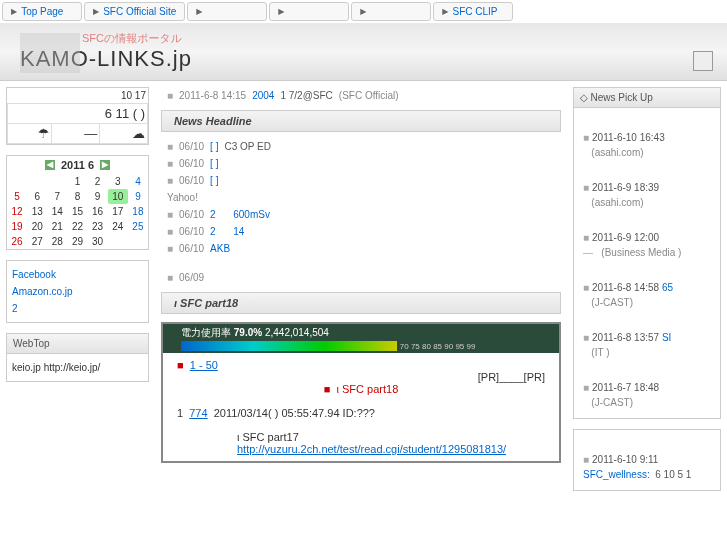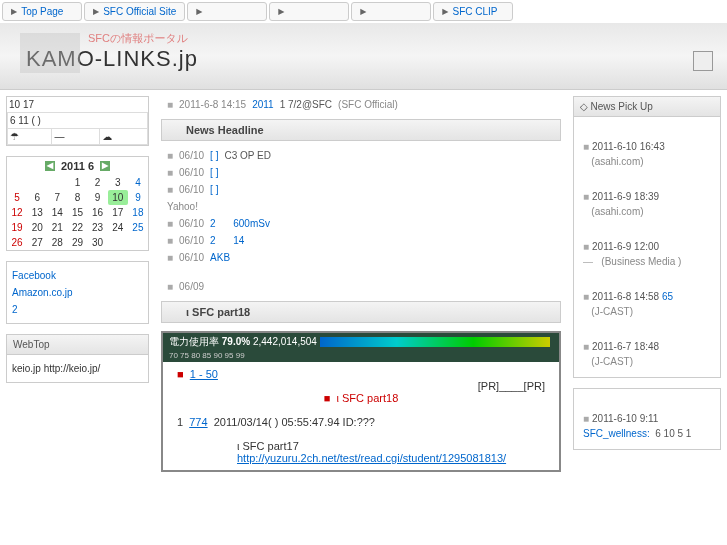--- a/index.html
+++ b/index.html
@@ -3,58 +3,58 @@
 <meta charset="utf-8">
 <style>
 * { margin: 0; padding: 0; box-sizing: border-box; }
 body { font-family: Arial, sans-serif; font-size: 11px; color: #333; background: #fff; width: 727px; }
 a { color: #0066cc; text-decoration: none; cursor: pointer; }
 
 .top-nav { display: flex; gap: 2px; padding: 2px; background: #fff; }
 .top-nav-item { display: flex; align-items: center; padding: 3px 8px; border: 1px solid #ccc; border-radius: 3px; background: #f8f8f8; font-size: 10px; color: #0066cc; cursor: pointer; min-width: 80px; }
 .top-nav-item .tri { color: #666; margin-right: 4px; font-size: 8px; }
 
-.header { position: relative; height: 67px; background: linear-gradient(to bottom, #e8e8e8 0%, #f5f5f5 50%, #e0e0e0 100%); padding: 8px 18px; border-bottom: 1px solid #ccc; }
+.header { position: relative; height: 58px; background: linear-gradient(to bottom, #e8e8e8 0%, #f5f5f5 50%, #e0e0e0 100%); padding: 8px 12px; border-bottom: 1px solid #ccc; }
 .header-building { position: absolute; left: 20px; top: 10px; width: 60px; height: 40px; background: #c4c4c4; opacity: 0.4; }
 .header-sub { color: #e08080; font-size: 11px; margin-left: 70px; }
 .header-title { font-size: 22px; font-weight: normal; color: #333; letter-spacing: 1px; margin-left: 8px; }
 .search-box { position: absolute; right: 14px; top: 28px; width: 20px; height: 20px; border: 1px solid #999; background: #eee; }
 
 .main-layout { display: flex; }
 .col-left { width: 155px; padding: 6px; }
 .col-center { flex: 1; padding: 6px; }
 .col-right { width: 160px; padding: 6px; }
 
 .widget { border: 1px solid #ccc; margin-bottom: 10px; background: #fff; }
 .widget-hd { background: linear-gradient(#f4f4f4,#e4e4e4); padding: 4px 6px; font-size: 10px; color: #555; border-bottom: 1px solid #ccc; }
 .widget-body { padding: 5px; font-size: 10px; }
 
-.weather-date { text-align: left; font-size: 10px; padding: 2px; }
+.weather-date { text-align: right; font-size: 10px; padding: 2px; }
 .weather table { width: 100%; border-collapse: collapse; }
-.weather td { border: 1px solid #ddd; text-align: left; padding: 2px; font-size: 10px; }
+.weather td { border: 1px solid #ddd; text-align: right; padding: 2px; font-size: 13px; }
 
 .calendar { text-align: center; }
 .cal-hd { display: flex; justify-content: center; align-items: center; gap: 6px; padding: 3px; font-weight: bold; font-size: 11px; }
 .cal-arrow { width: 10px; height: 10px; background: #6a6; color: #fff; font-size: 8px; line-height: 10px; cursor: pointer; }
 .cal-grid { display: grid; grid-template-columns: repeat(7, 1fr); font-size: 10px; }
 .cal-cell { padding: 2px; }
 .cal-cell.day-name { color: #666; }
 .cal-cell.sun { color: #c00; }
 .cal-cell.sat { color: #06c; }
 .cal-cell.today { background: #9e9; border-radius: 2px; }
 
 .left-links .item { padding: 3px 0; font-size: 10px; }
-.section-hd { background: linear-gradient(#f4f4f4,#e4e4e4); padding: 4px 24px; font-size: 11px; font-weight: bold; color: #444; border: 1px solid #ccc; margin: 6px 0; }
+.section-hd { background: linear-gradient(#f4f4f4,#e4e4e4); padding: 4px 12px; font-size: 11px; font-weight: bold; color: #444; border: 1px solid #ccc; margin: 6px 0; font-style: italic; }
 .news-row { padding: 3px 6px; font-size: 10px; color: #555; display: flex; gap: 6px; }
 .news-row .bullet { color: #aaa; }
 .news-row .date { color: #888; }
 .news-row a { color: #0066cc; }
 
 .forum-frame { border: 2px solid #888; margin-top: 8px; background: #fff; }
-.power-bar { background: #2a4a3a; color: #fff; font-size: 10px; padding: 2px 6px; position: relative; }
+.power-bar { background: #2a4a3a; color: #fff; font-size: 10px; padding: 2px 18px; position: relative; }
 .power-fill { display: inline-block; background: linear-gradient(90deg,#06c,#0cc,#0c0,#cc0); height: 10px; width: 60%; vertical-align: middle; }
 .forum-body { padding: 6px 14px; font-size: 11px; }
 .forum-body .red { color: #c00; }
 .forum-body .pr { text-align: right; color: #333; }
 .forum-link { color: #0066cc; text-decoration: underline; }
 
 .news-pick .item { padding: 3px 4px; font-size: 10px; color: #555; line-height: 1.5; margin-top: 14px; }
 .news-pick .bullet { color: #aaa; margin-right: 3px; }
 .news-pick .src { color: #888; }
 .news-pick a { color: #0066cc; }
@@ -172,21 +172,21 @@
       <div class="widget-body">
         <div class="item"><span>keio.jp http://keio.jp/</span></div>
       </div>
     </div>
   </div>
 
   <div class="col-center">
     <div class="news-row">
       <span class="bullet">■</span>
       <span class="date">2011-6-8 14:15</span>
-      <a>2011</a>
+      <a>2004</a>
       <span>1  7/2@SFC</span>
       <span class="date">(SFC Official)</span>
     </div>
 
     <div class="section-hd">News Headline</div>
 
     <div class="news-row">
         <span class="bullet">■</span>
         <span class="date">06/10</span>
         <a>[   ]</a>
@@ -243,20 +243,21 @@
   </div>
 
   <div class="col-right">
     <div class="widget news-pick">
       <div class="widget-hd">◇ <span>News Pick Up</span></div>
       <div class="widget-body">
         <div class="item"><span class="bullet">■</span><span>2011-6-10 16:43</span><br>&nbsp;&nbsp;&nbsp;<span class="src">(asahi.com)</span></div>
         <div class="item"><span class="bullet">■</span><span>2011-6-9 18:39</span><br>&nbsp;&nbsp;&nbsp;<span class="src">(asahi.com)</span></div>
         <div class="item"><span class="bullet">■</span><span>2011-6-9 12:00</span><br><span style="color:#aaa">―</span>&nbsp;&nbsp;&nbsp;<span class="src">(Business Media )</span></div>
         <div class="item"><span class="bullet">■</span><span>2011-6-8 14:58</span>&nbsp;<a>65</a><br>&nbsp;&nbsp;&nbsp;<span class="src">(J-CAST)</span></div>
+        <div class="item"><span class="bullet">■</span><span>2011-6-8 13:57</span>&nbsp;<a>SI</a><br>&nbsp;&nbsp;&nbsp;<span class="src">(IT  )</span></div>
         <div class="item"><span class="bullet">■</span><span>2011-6-7 18:48</span><br>&nbsp;&nbsp;&nbsp;<span class="src">(J-CAST)</span></div>
       </div>
     </div>
 
     <div class="widget news-pick">
       <div class="widget-body">
         <div class="item"><span class="bullet">■</span><span>2011-6-10 9:11</span> <a>SFC_wellness:</a>&nbsp;&nbsp;<span>6 10   5 1</span></div>
       </div>
     </div>
 

